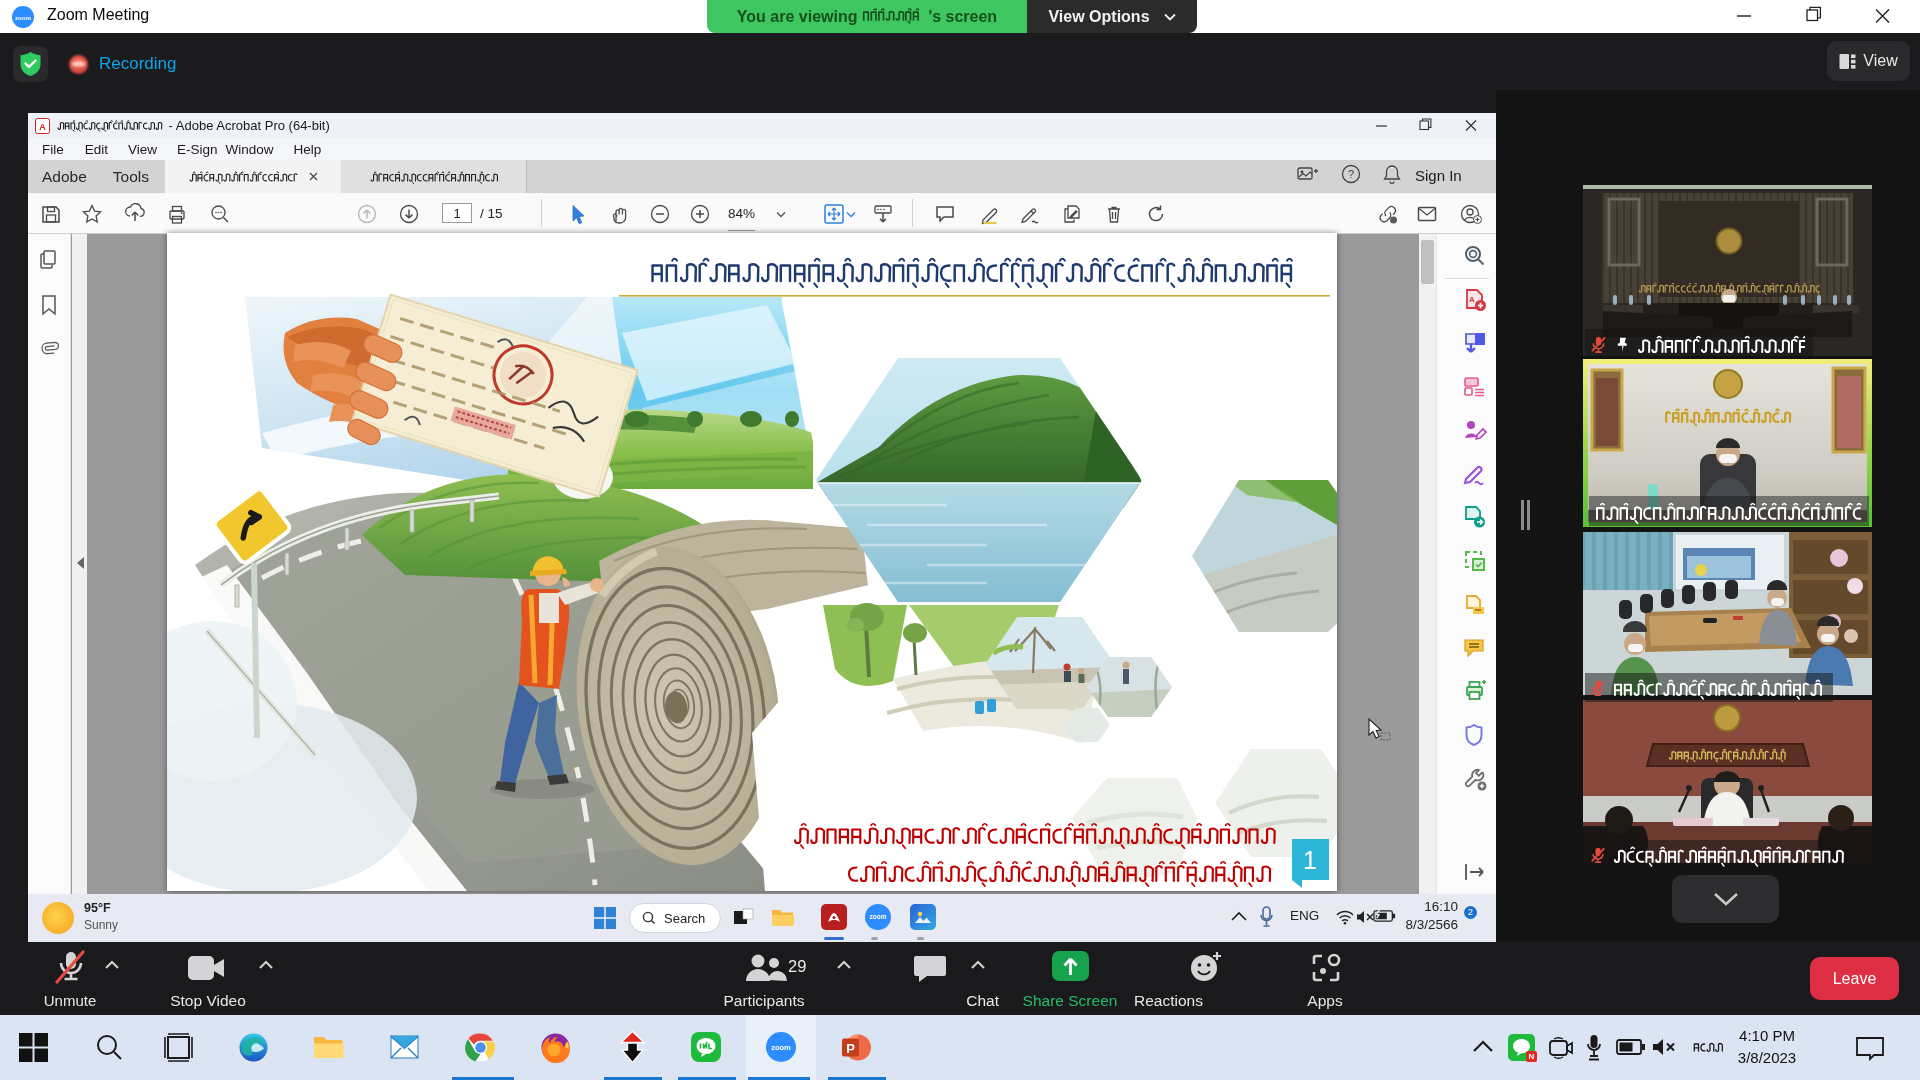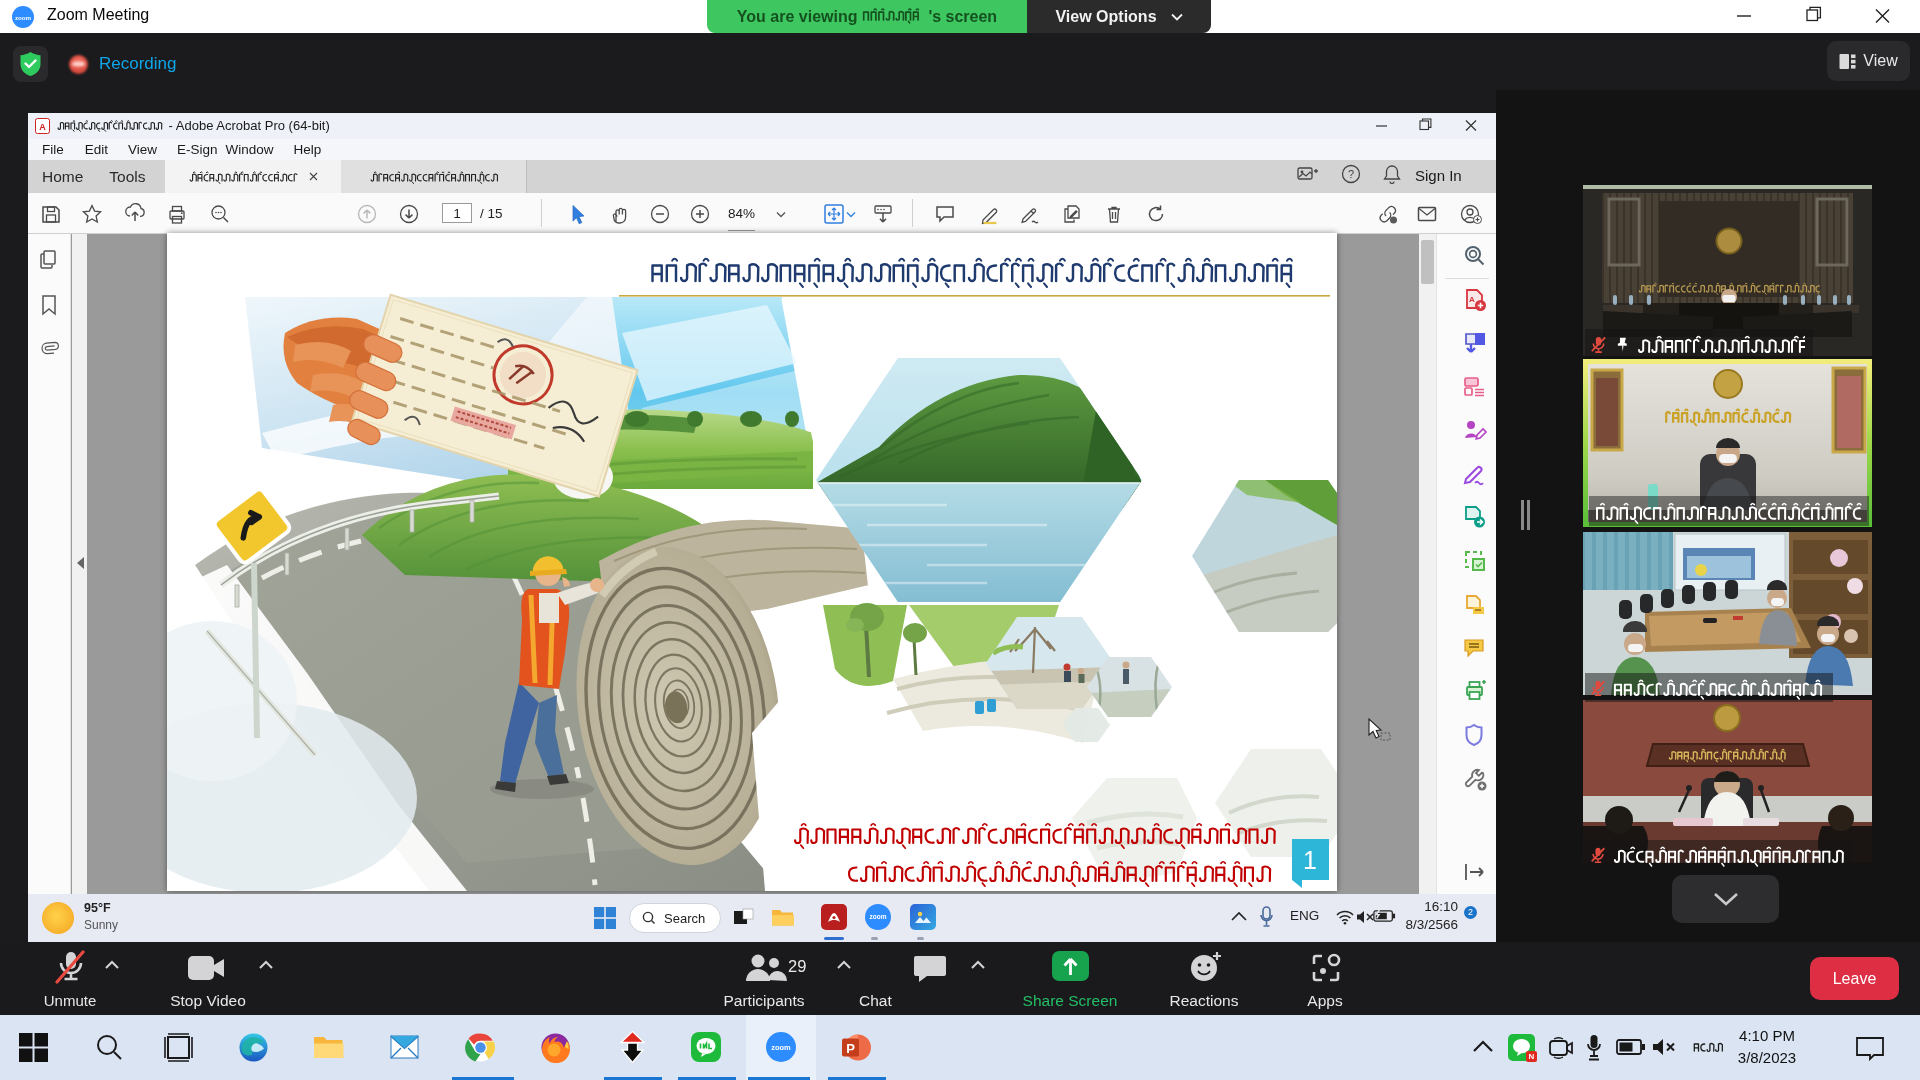--- a/index.html
+++ b/index.html
@@ -11,21 +11,21 @@
     <circle cx="12" cy="12" r="11" fill="#2d8cff"></circle>
     <text x="12" y="15" font-size="6.2" font-weight="bold" fill="#fff" text-anchor="middle" font-family="Liberation Sans">zoom</text>
   </svg>
   <div class="abs" style="left:47px;top:6px;font-size:16px;color:#0a0a0a">Zoom Meeting</div>
   <div class="abs" style="left:707px;top:0;width:320px;height:33px;background:#3ec761;border-radius:0 0 0 8px;display:flex;align-items:center;justify-content:center">
     <span style="font-size:16px;font-weight:bold;color:#14511f;white-space:nowrap;display:flex;align-items:center">You are viewing&nbsp;<svg width="62" height="20" viewBox="0 0 62 20" style="vertical-align:-4px" xmlns="http://www.w3.org/2000/svg">
             <path d="M1.7 13.0 L1.7 5.2 L6.3 5.2 L6.3 13.0 M9.3 13.0 L9.3 5.2 L13.9 5.2 L13.9 13.0 M16.9 13.0 L16.9 5.2 L21.5 5.2 L21.5 13.0 M24.4 11.5 a1.5 1.5 0 1 0 3.0 0 M27.4 11.5 L27.4 5.2 q2.5 -1.5 4.4 0.9 M31.8 6.1 L31.6 13.0 M34.2 11.5 a1.5 1.5 0 1 0 3.0 0 M37.2 11.5 L37.2 5.2 q2.5 -1.5 4.4 0.9 M41.5 6.1 L41.4 13.0 M43.9 13.0 L43.9 5.2 L48.5 5.2 L48.5 13.0 M51.5 13.0 L51.5 5.2 L56.1 5.2 L56.1 13.0 M51.5 9.5 L56.1 9.5" fill="none" stroke="#14511f" stroke-width="1.70" stroke-linecap="round" stroke-linejoin="round"></path>
             <path d="M12.0 2.8 q1.2 -1.8 2.4 0 M19.6 2.8 q1.2 -1.8 2.4 0 M46.6 2.8 q1.2 -1.8 2.4 0 M46.3 14.2 l1.5 1.8 M54.2 2.8 q1.2 -1.8 2.4 0" fill="none" stroke="#14511f" stroke-width="1.36" stroke-linecap="round"></path>
           </svg>&nbsp;'s screen</span>
   </div>
-  <div class="abs" style="left:1027px;top:0;width:184px;height:33px;background:#2b2b2b;border-radius:0 0 8px 0;display:flex;align-items:center;justify-content:center;gap:14px">
+  <div class="abs" style="left:1027px;top:0;width:170px;height:33px;background:#2b2b2b;border-radius:0 0 8px 0;display:flex;align-items:center;justify-content:center;gap:14px">
     <span style="font-size:16px;font-weight:bold;color:#f2f2f2">View Options</span>
     <svg width="12" height="8" viewBox="0 0 12 8">
           <path d="M1 1.5 L6 6.5 L11 1.5" stroke="#f2f2f2" stroke-width="1.8" fill="none"></path>
         </svg>
   </div>
   <svg class="abs" style="left:1735px;top:0" width="185" height="33" viewBox="0 0 185 33">
     <path d="M2 16 h14" stroke="#222" stroke-width="1.4"></path>
     <rect x="72" y="10" width="10.5" height="10.5" fill="none" stroke="#222" stroke-width="1.3"></rect>
     <path d="M75 10 v-2.6 h10.4 v10.4 h-2.6" fill="none" stroke="#222" stroke-width="1.3"></path>
     <path d="M141 9.5 l13 13 M154 9.5 l-13 13" stroke="#222" stroke-width="1.4"></path>
@@ -74,21 +74,21 @@
  <span style="margin-left:14px">File</span>
         <span style="margin-left:21px">Edit</span>
         <span style="margin-left:20px">View</span>
         <span style="margin-left:20px">E-Sign</span>
         <span style="margin-left:8px">Window</span>
         <span style="margin-left:20px">Help</span>
 </div>
 
 <div class="abs" style="left:0;top:47px;width:1468px;height:33px;background:#d3d3d3">
   <div class="abs" style="left:0;top:0;width:137px;height:33px;background:#d3d3d3;display:flex;align-items:center">
-    <span style="margin-left:14px;font-size:15.5px;color:#2a2a2a">Home</span>
+    <span style="margin-left:14px;font-size:15.5px;color:#2a2a2a">Adobe</span>
           <span style="margin-left:26px;font-size:15.5px;color:#2a2a2a">Tools</span>
   </div>
   <div class="abs" style="left:137px;top:0;width:176px;height:33px;background:#f3f3f3;display:flex;align-items:center;justify-content:center;gap:10px">
     <svg width="110" height="16" viewBox="0 0 110 16" style="" xmlns="http://www.w3.org/2000/svg">
             <path d="M1.1 10.8 a1.2 1.2 0 1 0 2.5 0 M3.6 10.8 L3.6 5.5 q2.1 -1.2 3.6 0.8 M7.3 6.2 L7.2 12.0 M9.0 12.0 L9.0 5.5 L12.9 5.5 L12.9 12.0 M9.0 9.1 L12.9 9.1 M18.6 5.5 q-3.9 0 -3.5 3.6 q0.4 3.2 3.9 2.7 M20.9 12.0 L20.9 5.5 L24.7 5.5 L24.7 12.0 M20.9 9.1 L24.7 9.1 M27.0 10.8 a1.2 1.2 0 1 0 2.5 0 M29.5 10.8 L29.5 5.5 q2.1 -1.2 3.6 0.8 M33.1 6.2 L33.0 12.0 M34.8 10.8 a1.2 1.2 0 1 0 2.5 0 M37.3 10.8 L37.3 5.5 q2.1 -1.2 3.6 0.8 M41.0 6.2 L40.8 12.0 M42.7 10.8 a1.2 1.2 0 1 0 2.5 0 M45.2 10.8 L45.2 5.5 q2.1 -1.2 3.6 0.8 M48.9 6.2 L48.7 12.0 M50.6 12.0 L50.6 5.5 q1.4 -1.5 2.7 0 M55.3 12.0 L55.3 5.5 L59.1 5.5 L59.1 12.0 M61.3 10.8 a1.2 1.2 0 1 0 2.5 0 M63.8 10.8 L63.8 5.5 q2.1 -1.2 3.6 0.8 M67.5 6.2 L67.3 12.0 M69.2 12.0 L69.2 5.5 q1.4 -1.5 2.7 0 M77.4 5.5 q-3.9 0 -3.5 3.6 q0.4 3.2 3.9 2.7 M83.2 5.5 q-3.9 0 -3.5 3.6 q0.4 3.2 3.9 2.7 M85.5 12.0 L85.5 5.5 L89.3 5.5 L89.3 12.0 M85.5 9.1 L89.3 9.1 M91.6 10.8 a1.2 1.2 0 1 0 2.5 0 M94.1 10.8 L94.1 5.5 q2.1 -1.2 3.6 0.8 M97.7 6.2 L97.6 12.0 M102.9 5.5 q-3.9 0 -3.5 3.6 q0.4 3.2 3.9 2.7 M105.2 12.0 L105.2 5.5 q1.4 -1.5 2.7 0" fill="none" stroke="#222" stroke-width="1.15" stroke-linecap="round" stroke-linejoin="round"></path>
             <path d="M4.2 3.5 q1.0 -1.5 2.0 0 M11.3 3.5 q1.0 -1.5 2.0 0 M17.2 3.5 q1.0 -1.5 2.0 0 M29.7 13.0 l1.2 1.5 M45.8 3.5 q1.0 -1.5 2.0 0 M52.2 3.5 q1.0 -1.5 2.0 0 M64.4 3.5 q1.0 -1.5 2.0 0 M70.9 3.5 q1.0 -1.5 2.0 0 M87.8 3.5 q1.0 -1.5 2.0 0" fill="none" stroke="#222" stroke-width="1.00" stroke-linecap="round"></path>
           </svg>
     <svg width="9" height="9" viewBox="0 0 9 9">
             <path d="M1 1 l7 7 M8 1 l-7 7" stroke="#444" stroke-width="1.1"></path>
           </svg>
@@ -856,34 +856,34 @@
       <svg class="abs" style="left:836px;top:18px" width="16" height="10" viewBox="0 0 16 10">
         <path d="M2 8 L8 2 L14 8" stroke="#d4d4d6" stroke-width="2" fill="none"></path>
       </svg>
       <div class="abs" style="left:694px;top:50px;width:140px;text-align:center;font-size:15.5px;color:#e8e8e8">Participants</div>
       <svg class="abs" style="left:913px;top:11px" width="34" height="30" viewBox="0 0 34 30">
         <path d="M3 3 h28 a2 2 0 0 1 2 2 v16 a2 2 0 0 1 -2 2 h-17 l-8 6 v-6 h-3 a2 2 0 0 1 -2 -2 V5 a2 2 0 0 1 2-2Z" fill="#d4d4d6"></path>
       </svg>
       <svg class="abs" style="left:970px;top:18px" width="16" height="10" viewBox="0 0 16 10">
         <path d="M2 8 L8 2 L14 8" stroke="#d4d4d6" stroke-width="2" fill="none"></path>
       </svg>
-      <div class="abs" style="left:859px;top:50px;width:140px;text-align:left;font-size:15.5px;color:#e8e8e8">Chat</div>
+      <div class="abs" style="left:859px;top:50px;width:140px;text-align:right;font-size:15.5px;color:#e8e8e8">Chat</div>
       <div class="abs" style="left:1052px;top:9px;width:37px;height:30px;background:#17a24e;border-radius:7px"></div>
       <svg class="abs" style="left:1062px;top:14px" width="17" height="20" viewBox="0 0 17 20">
         <path d="M8.5 19 V5 M8.5 3 L2.5 9.5 M8.5 3 L14.5 9.5" stroke="#fff" stroke-width="2.8" fill="none"></path>
       </svg>
       <div class="abs" style="left:1000px;top:50px;width:140px;text-align:center;font-size:15.5px;color:#23bf68">Share Screen</div>
       <svg class="abs" style="left:1188px;top:8px" width="38" height="34" viewBox="0 0 38 34">
 <circle cx="16" cy="18" r="13" fill="#d4d4d6"></circle>
         <circle cx="11.5" cy="15" r="1.8" fill="#1a1a1c"></circle>
         <circle cx="20.5" cy="15" r="1.8" fill="#1a1a1c"></circle>
 <path d="M10 21 a7 7 0 0 0 12 0" stroke="#1a1a1c" stroke-width="1.8" fill="none"></path>
 <path d="M29 2 v8 M25 6 h8" stroke="#d4d4d6" stroke-width="2.2"></path>
       </svg>
-      <div class="abs" style="left:1134px;top:50px;width:140px;text-align:center;font-size:15.5px;color:#e8e8e8">Reactions</div>
+      <div class="abs" style="left:1134px;top:50px;width:140px;text-align:left;font-size:15.5px;color:#e8e8e8">Reactions</div>
       <svg class="abs" style="left:1310px;top:10px" width="32" height="32" viewBox="0 0 32 32">
 <path d="M12 4 H6 a2 2 0 0 0 -2 2 v6 M4 20 v6 a2 2 0 0 0 2 2 h6 M20 28 h6 a2 2 0 0 0 2 -2 v-6" stroke="#d4d4d6" stroke-width="2.6" fill="none"></path>
 <circle cx="24" cy="8" r="5" fill="none" stroke="#d4d4d6" stroke-width="2.6"></circle>
         <circle cx="13" cy="19" r="3" fill="#d4d4d6"></circle>
       </svg>
       <div class="abs" style="left:1255px;top:50px;width:140px;text-align:center;font-size:15.5px;color:#e8e8e8">Apps</div>
       <div class="abs" style="left:1810px;top:15px;width:89px;height:43px;background:#dd2e44;border-radius:10px;text-align:center;line-height:43px;font-size:16px;color:#fff">Leave</div>
     </div>
     <div class="abs" style="left:0;top:1015px;width:1920px;height:65px;background:#dbe4f2">
       <div class="abs" style="left:746px;top:0;width:70px;height:65px;background:#eaf0fa"></div>

